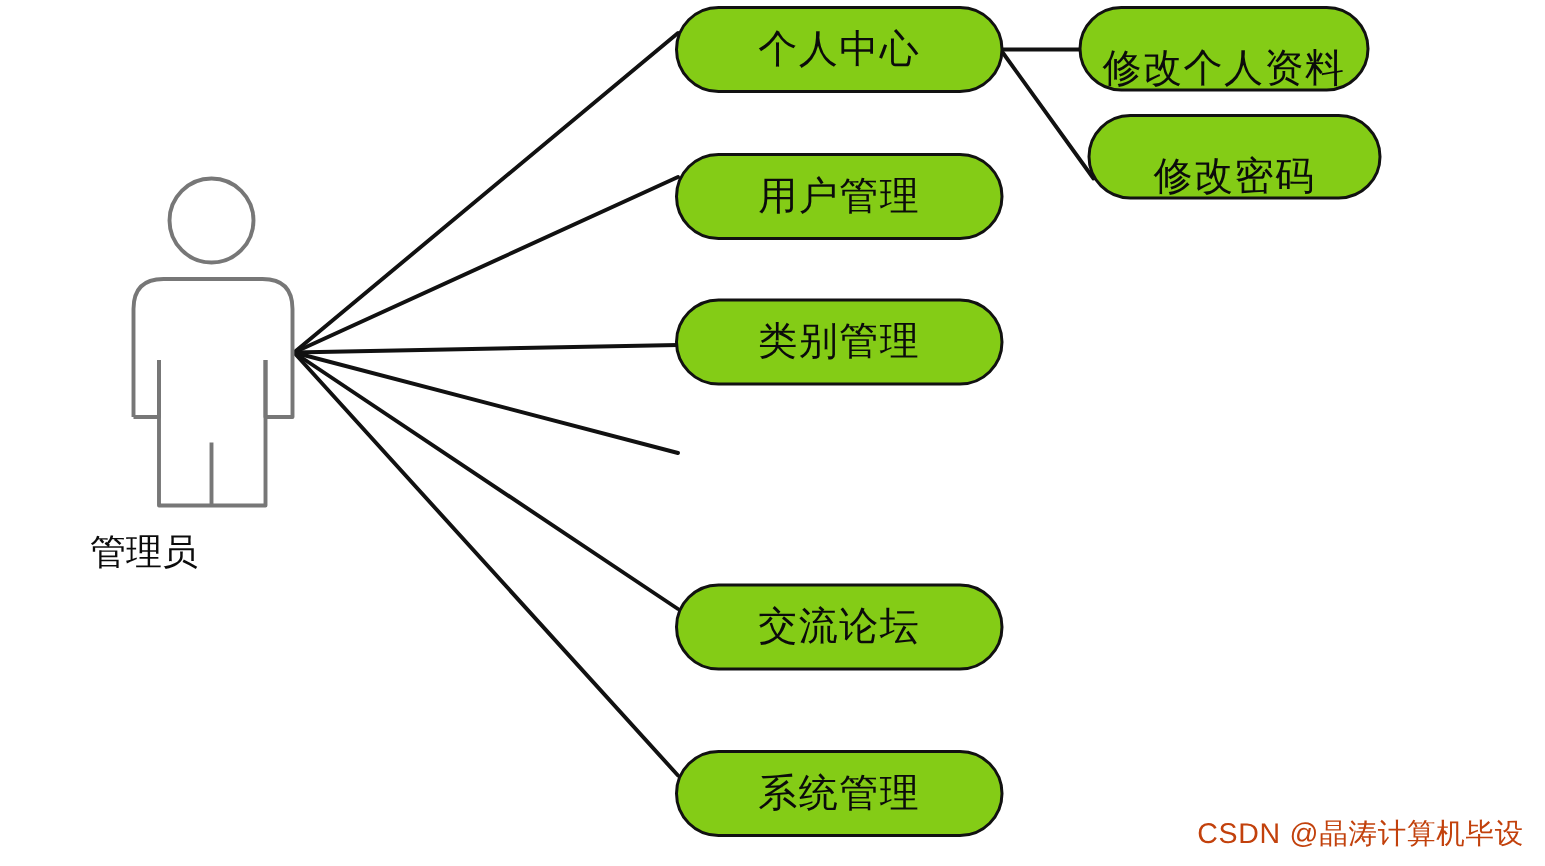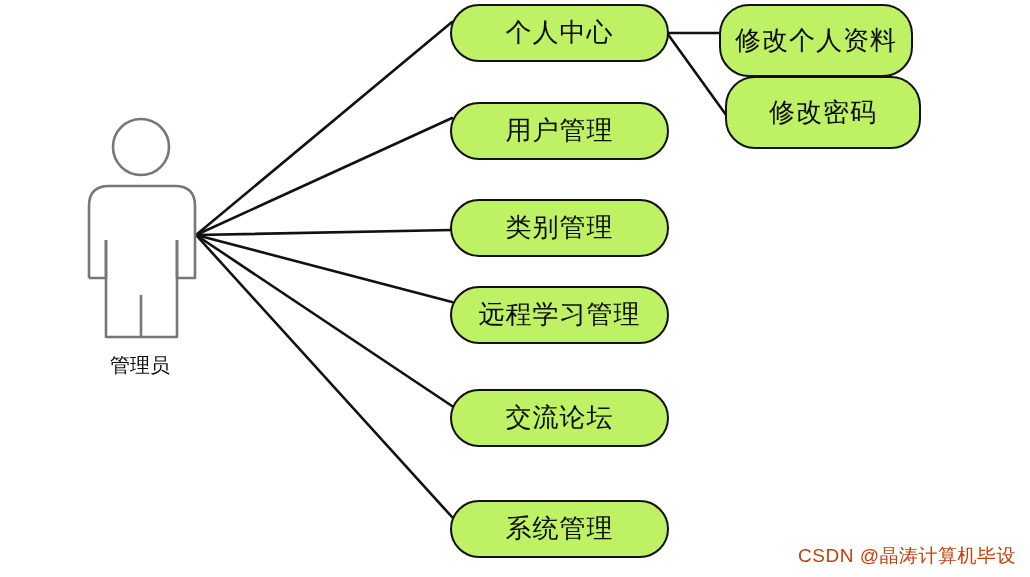--- a/index.html
+++ b/index.html
@@ -29,50 +29,50 @@
     left: 0;
     top: 0;
     width: 1030px;
     height: 577px;
   }
   .usecase {
     position: absolute;
     box-sizing: border-box;
     border: 2.6px solid #111111;
     border-radius: 30px;
-    background: #bef264;
+    background: #84cc16;
     display: flex;
     align-items: center;
     justify-content: center;
     color: #0b0b0b;
     white-space: nowrap;
   }
   .usecase .uc-label {
     font-size: 26px;
     line-height: 1;
     letter-spacing: 1px;
     font-family: "Liberation Serif", "DejaVu Serif", serif;
   }
   .uc-main { width: 219px; height: 58px; left: 450px; }
-  .uc-sub  { height: 73px; }
+  .uc-sub  { height: 57px; align-items: flex-end; }
   #uc-personal-center { top: 4px; }
   #uc-user-mgmt       { top: 102px; }
   #uc-category-mgmt   { top: 199px; }
   #uc-remote-study    { top: 286px; }
   #uc-forum           { top: 389px; }
   #uc-system-mgmt     { top: 500px; }
   #uc-edit-profile { left: 719px; top: 4px;  width: 194px; }
   #uc-change-pwd   { left: 725px; top: 76px; width: 196px; }
   .actor-label {
     position: absolute;
     left: 60px;
     top: 352px;
     width: 160px;
-    text-align: center;
-    font-size: 20px;
+    text-align: left;
+    font-size: 24px;
     color: #0b0b0b;
     font-family: "Liberation Serif", "DejaVu Serif", serif;
     white-space: nowrap;
   }
   .watermark {
     position: absolute;
     right: 14px;
     bottom: 8px;
     font-size: 19px;
     color: #c2410c;
@@ -113,23 +113,20 @@
 
   <div class="usecase uc-main" id="uc-personal-center">
     <span class="uc-label">个人中心</span>
   </div>
   <div class="usecase uc-main" id="uc-category-mgmt">
     <span class="uc-label">类别管理</span>
   </div>
   <div class="usecase uc-main" id="uc-user-mgmt">
     <span class="uc-label">用户管理</span>
   </div>
-  <div class="usecase uc-main" id="uc-remote-study">
-    <span class="uc-label">远程学习管理</span>
-  </div>
   <div class="usecase uc-main" id="uc-system-mgmt">
     <span class="uc-label">系统管理</span>
   </div>
   <div class="usecase uc-main" id="uc-forum">
     <span class="uc-label">交流论坛</span>
   </div>
 
   <div class="usecase uc-sub" id="uc-edit-profile">
     <span class="uc-label">修改个人资料</span>
   </div>

